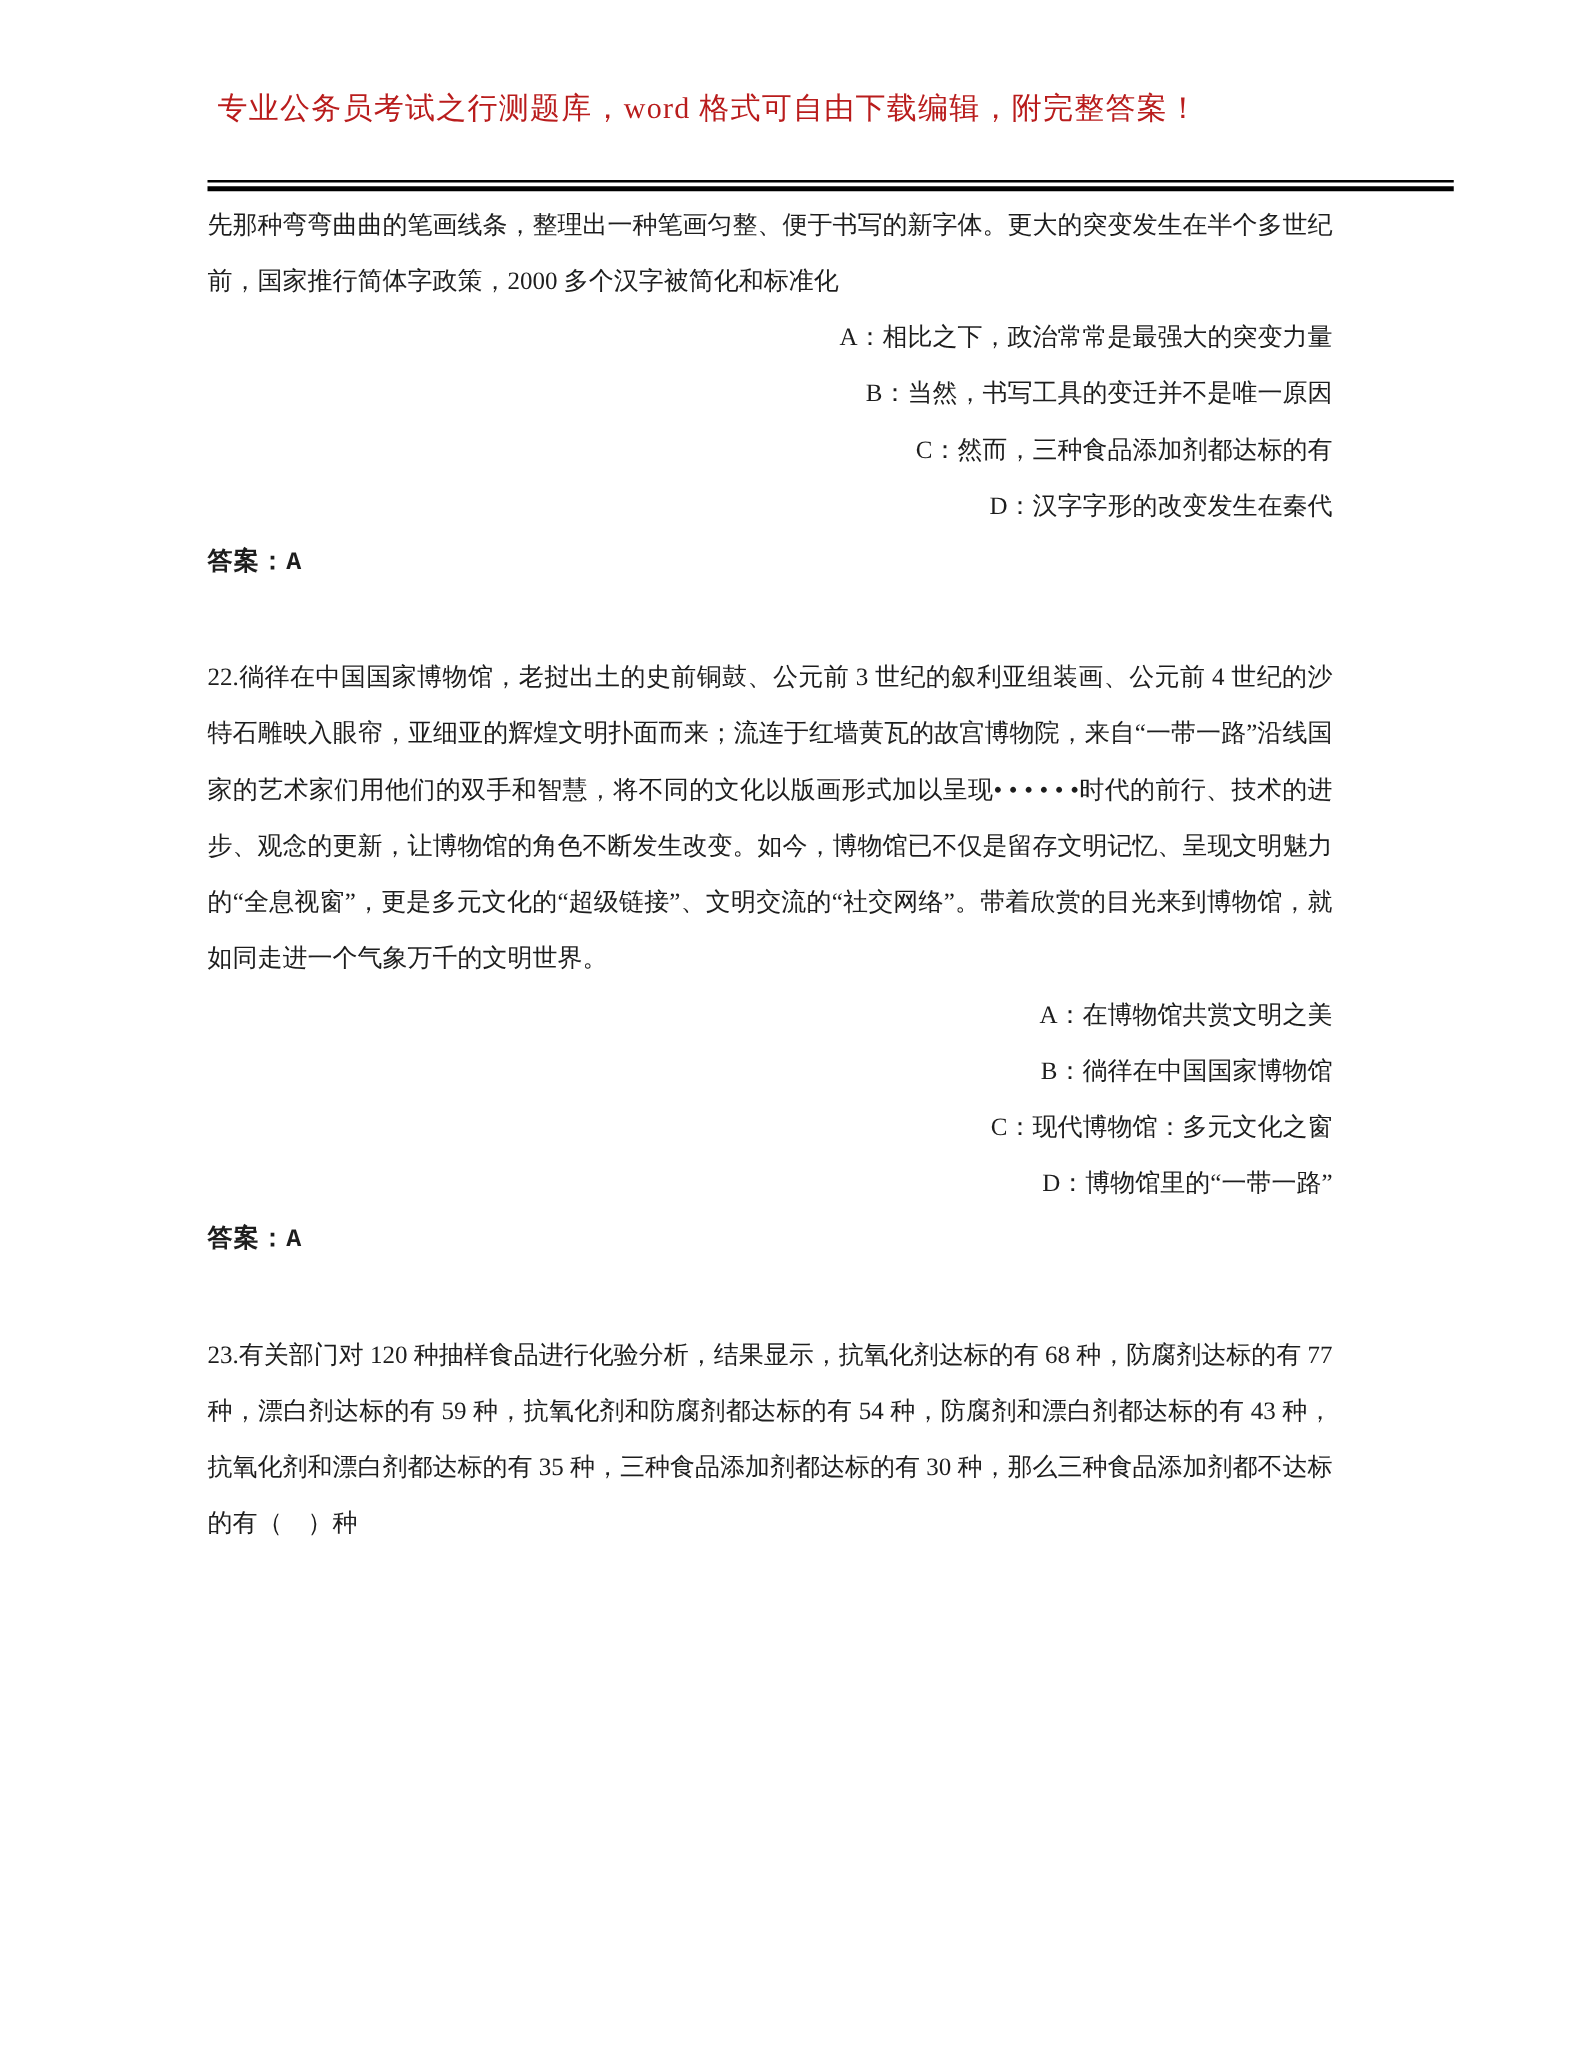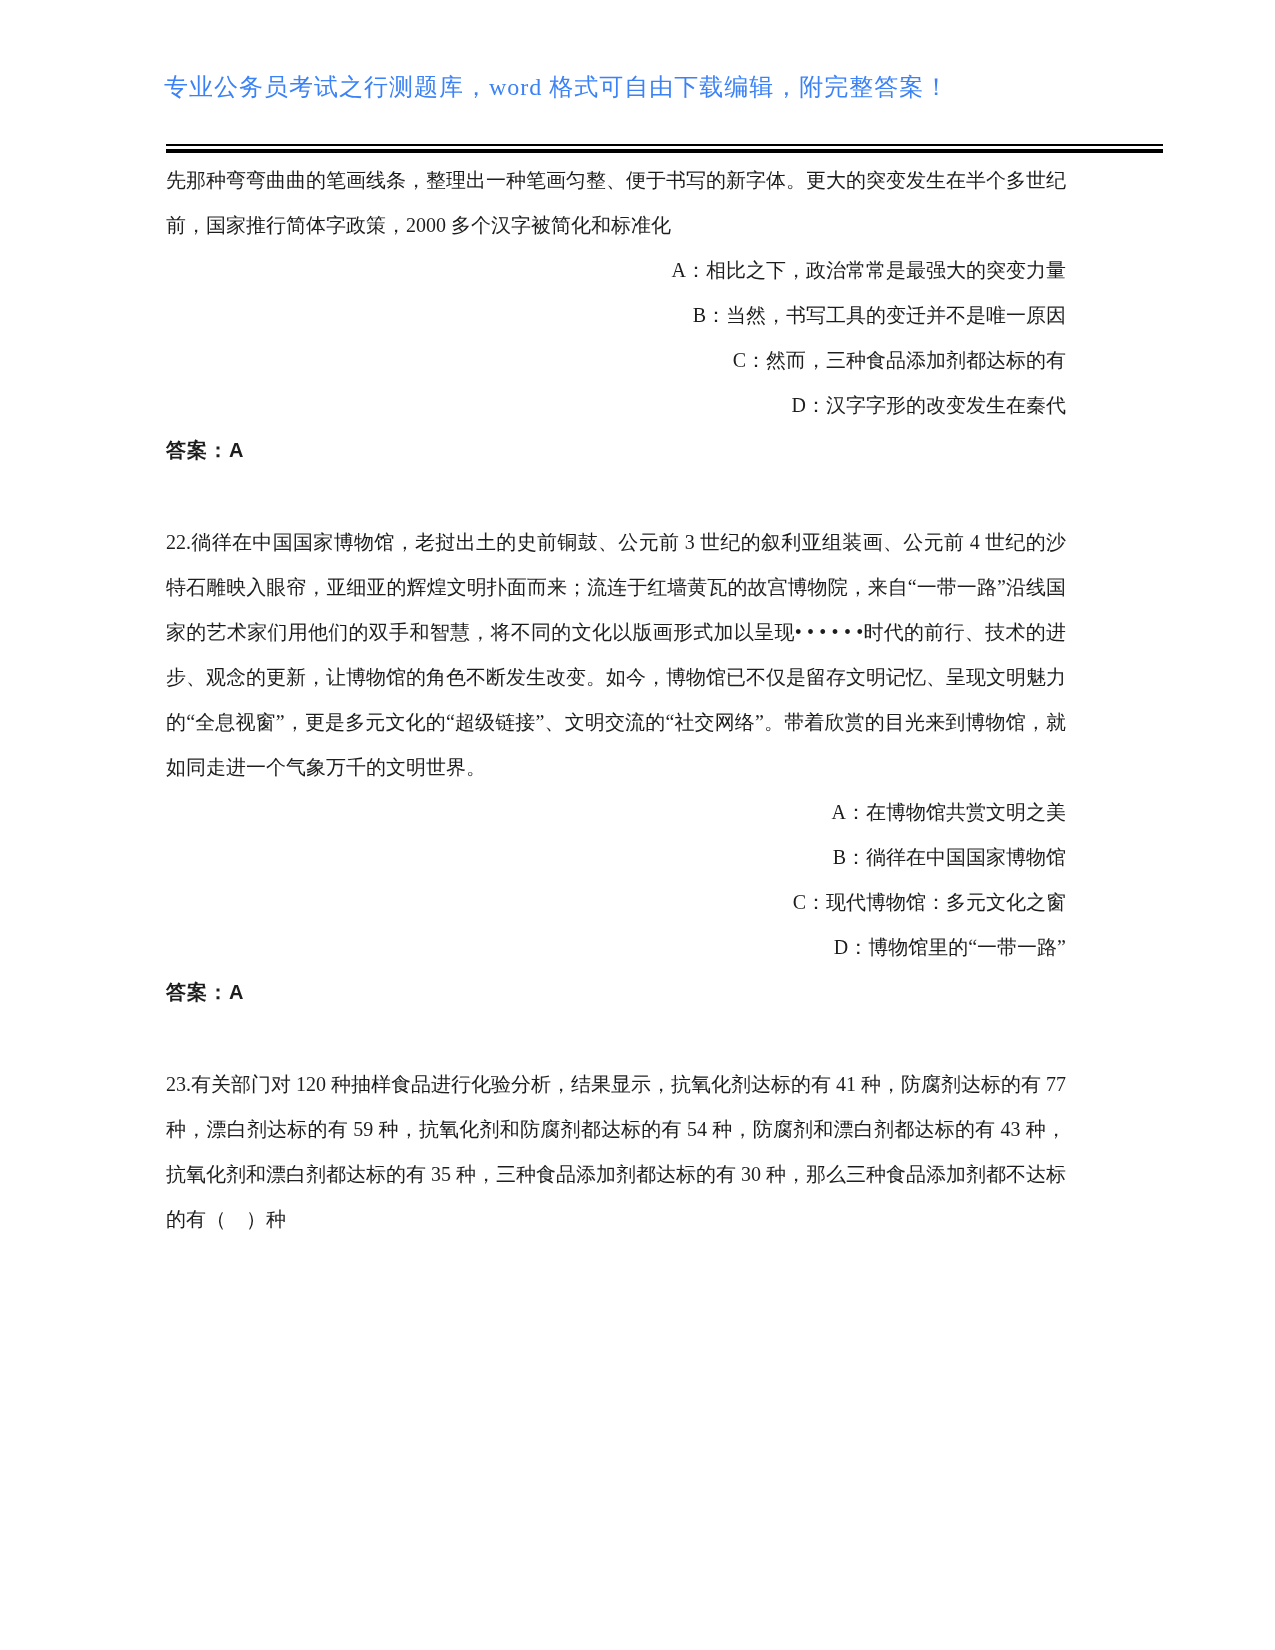--- a/index.html
+++ b/index.html
@@ -12,28 +12,28 @@
     width: 1275px;
     height: 1650px;
     margin: 0 auto;
     background: #ffffff;
     overflow: hidden;
     font-family: "Liberation Serif", "DejaVu Serif", serif;
     color: #1d1d1d;
   }
   .header-text {
     position: absolute;
-    left: 164px;
+    left: 174px;
     top: 72px;
     width: 997px;
     font-size: 24px;
     line-height: 30px;
     letter-spacing: 1px;
     white-space: nowrap;
-    color: #3b82f6;
+    color: #b91c1c;
   }
   .header-rule {
     position: absolute;
     left: 166px;
     top: 144px;
     width: 997px;
     height: 3px;               
     border-top: 2px solid #000;
     border-bottom: 4px solid #000;
     box-sizing: content-box;
@@ -53,21 +53,21 @@
     margin: 0;
     text-align: justify;
     text-justify: inter-ideograph;
   }
   .q-option {
     margin: 0;
     text-align: right;
   }
   .q-answer {
     margin: 0;
-    font-family: Liberation Sans, sans-serif;
+    font-family: Liberation Mono, monospace;
     font-weight: 700;
     letter-spacing: 1px;
   }
 </style>
 </head>
 <body>
 
 <div class="page">
 
   <div class="header-text">专业公务员考试之行测题库，word 格式可自由下载编辑，附完整答案！</div>
@@ -88,17 +88,17 @@
     <section class="question">
       <p class="q-body">22.徜徉在中国国家博物馆，老挝出土的史前铜鼓、公元前 3 世纪的叙利亚组装画、公元前 4 世纪的沙特石雕映入眼帘，亚细亚的辉煌文明扑面而来；流连于红墙黄瓦的故宫博物院，来自“一带一路”沿线国家的艺术家们用他们的双手和智慧，将不同的文化以版画形式加以呈现• • • • • •时代的前行、技术的进步、观念的更新，让博物馆的角色不断发生改变。如今，博物馆已不仅是留存文明记忆、呈现文明魅力的“全息视窗”，更是多元文化的“超级链接”、文明交流的“社交网络”。带着欣赏的目光来到博物馆，就如同走进一个气象万千的文明世界。</p>
       <div class="q-option">A：在博物馆共赏文明之美</div>
       <div class="q-option">B：徜徉在中国国家博物馆</div>
       <div class="q-option">C：现代博物馆：多元文化之窗</div>
       <div class="q-option">D：博物馆里的“一带一路”</div>
       <div class="q-answer">答案：A</div>
     </section>
 
     <section class="question">
-      <p class="q-body">23.有关部门对 120 种抽样食品进行化验分析，结果显示，抗氧化剂达标的有 41 种，防腐剂达标的有 77 种，漂白剂达标的有 59 种，抗氧化剂和防腐剂都达标的有 54 种，防腐剂和漂白剂都达标的有 43 种，抗氧化剂和漂白剂都达标的有 35 种，三种食品添加剂都达标的有 30 种，那么三种食品添加剂都不达标的有（　）种</p>
+      <p class="q-body">23.有关部门对 120 种抽样食品进行化验分析，结果显示，抗氧化剂达标的有 68 种，防腐剂达标的有 77 种，漂白剂达标的有 59 种，抗氧化剂和防腐剂都达标的有 54 种，防腐剂和漂白剂都达标的有 43 种，抗氧化剂和漂白剂都达标的有 35 种，三种食品添加剂都达标的有 30 种，那么三种食品添加剂都不达标的有（　）种</p>
     </section>
 
   </div>
 </div>
 
 </body></html>

